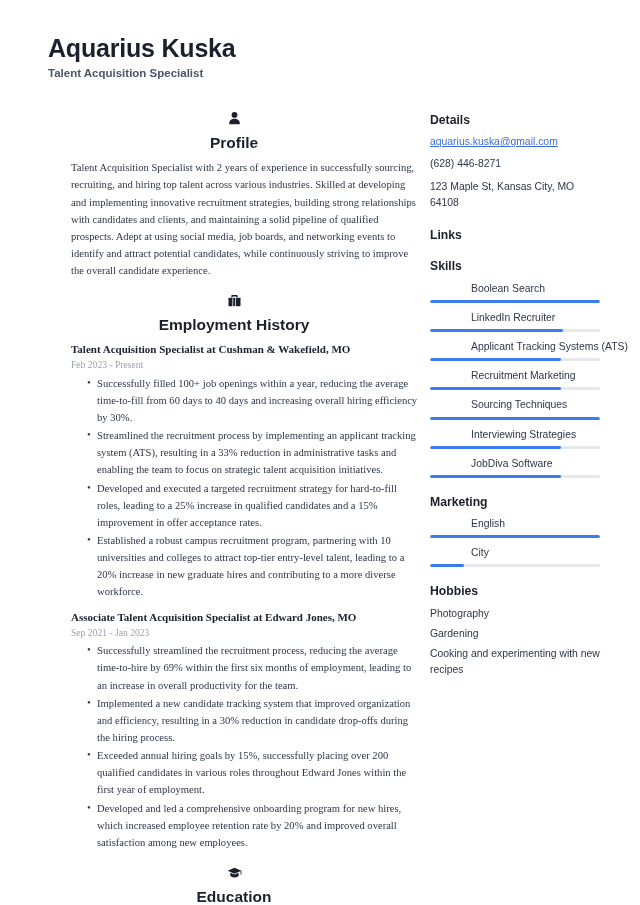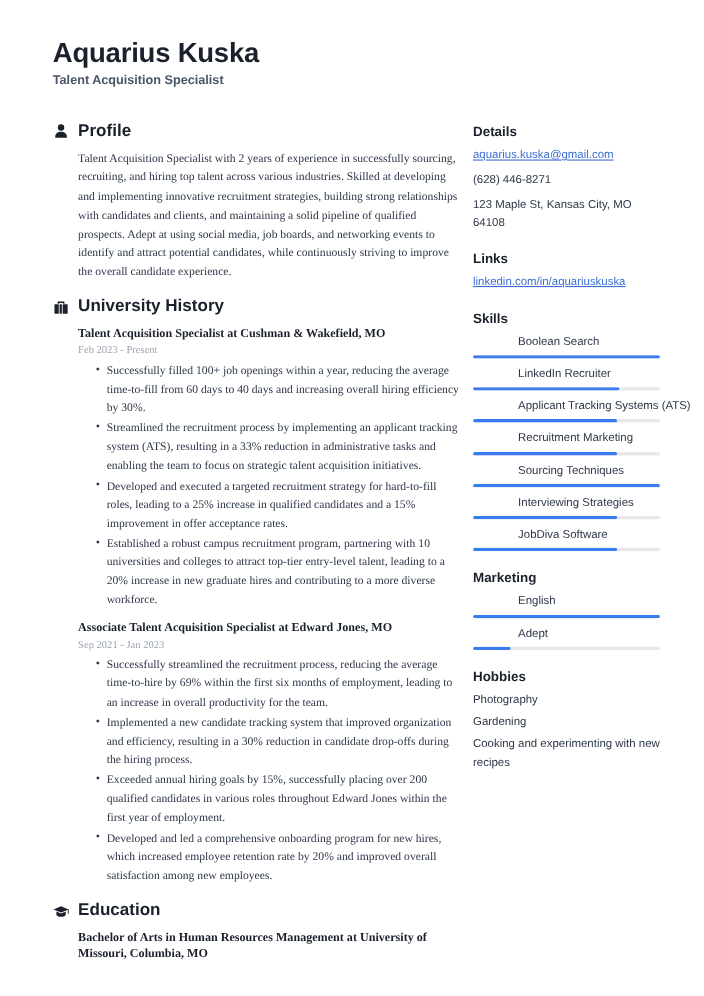--- a/index.html
+++ b/index.html
@@ -49,20 +49,21 @@
     padding-top: 2px;
   }
 
   
   .section { margin-bottom: 14px; }
   .section-head {
     display: flex;
     align-items: center;
     gap: 8px;
     margin-bottom: 7px;
+    flex-direction: column;
   }
   .section-icon {
     width: 15px;
     height: 15px;
     flex: none;
     display: block;
     color: #1a202c;
   }
   .section-icon svg { display: block; width: 15px; height: 15px; fill: #1a202c; }
   .section-title {
@@ -201,21 +202,21 @@
       <div class="section">
         <div class="section-head">
           <span class="section-icon">
             <svg viewBox="0 0 16 16">
                 <path d="M5.6 2.2h4.8c.6 0 1 .45 1 1v1.3h-1.5V3.6h-3.8v.9H4.6V3.2c0-.55.45-1 1-1z"></path>
                 <rect x="1.6" y="5" width="4.2" height="9" rx="0.5"></rect>
                 <rect x="6.6" y="5" width="2.2" height="9" rx="0.5"></rect>
                 <rect x="9.6" y="5" width="4.8" height="9" rx="0.5"></rect>
               </svg>
           </span>
-          <span class="section-title">University History</span>
+          <span class="section-title">Employment History</span>
         </div>
         <div class="section-body">
 
           <div class="entry">
             <div class="entry-title">Talent Acquisition Specialist at Cushman &amp; Wakefield, MO</div>
             <div class="entry-date">Feb 2023 - Present</div>
             <ul class="bullets">
               <li>Successfully filled 100+ job openings within a year, reducing the average time-to-fill from 60 days to 40 days and increasing overall hiring efficiency by 30%.</li>
               <li>Streamlined the recruitment process by implementing an applicant tracking system (ATS), resulting in a 33% reduction in administrative tasks and enabling the team to focus on strategic talent acquisition initiatives.</li>
               <li>Developed and executed a targeted recruitment strategy for hard-to-fill roles, leading to a 25% increase in qualified candidates and a 15% improvement in offer acceptance rates.</li>
@@ -262,21 +263,20 @@
 
       <div class="side-block">
         <div class="side-title">Details</div>
         <a class="side-link">aquarius.kuska@gmail.com</a>
         <div class="side-text">(628) 446-8271</div>
         <div class="side-text">123 Maple St, Kansas City, MO 64108</div>
       </div>
 
       <div class="side-block">
         <div class="side-title">Links</div>
-        <a class="side-link">linkedin.com/in/aquariuskuska</a>
       </div>
 
       <div class="side-block">
         <div class="side-title">Skills</div>
         <div class="meter-row">
           <div class="meter-label">Boolean Search</div>
           <div class="meter-track">
             <div class="meter-fill" style="width: 100%;"></div>
           </div>
         </div>
@@ -320,21 +320,21 @@
 
       <div class="side-block">
         <div class="side-title">Marketing</div>
         <div class="meter-row">
           <div class="meter-label">English</div>
           <div class="meter-track">
             <div class="meter-fill" style="width: 100%;"></div>
           </div>
         </div>
         <div class="meter-row">
-          <div class="meter-label">Adept</div>
+          <div class="meter-label">City</div>
           <div class="meter-track">
             <div class="meter-fill" style="width: 20%;"></div>
           </div>
         </div>
       </div>
 
       <div class="side-block">
         <div class="side-title">Hobbies</div>
         <div class="hobby-item">Photography</div>
         <div class="hobby-item">Gardening</div>

